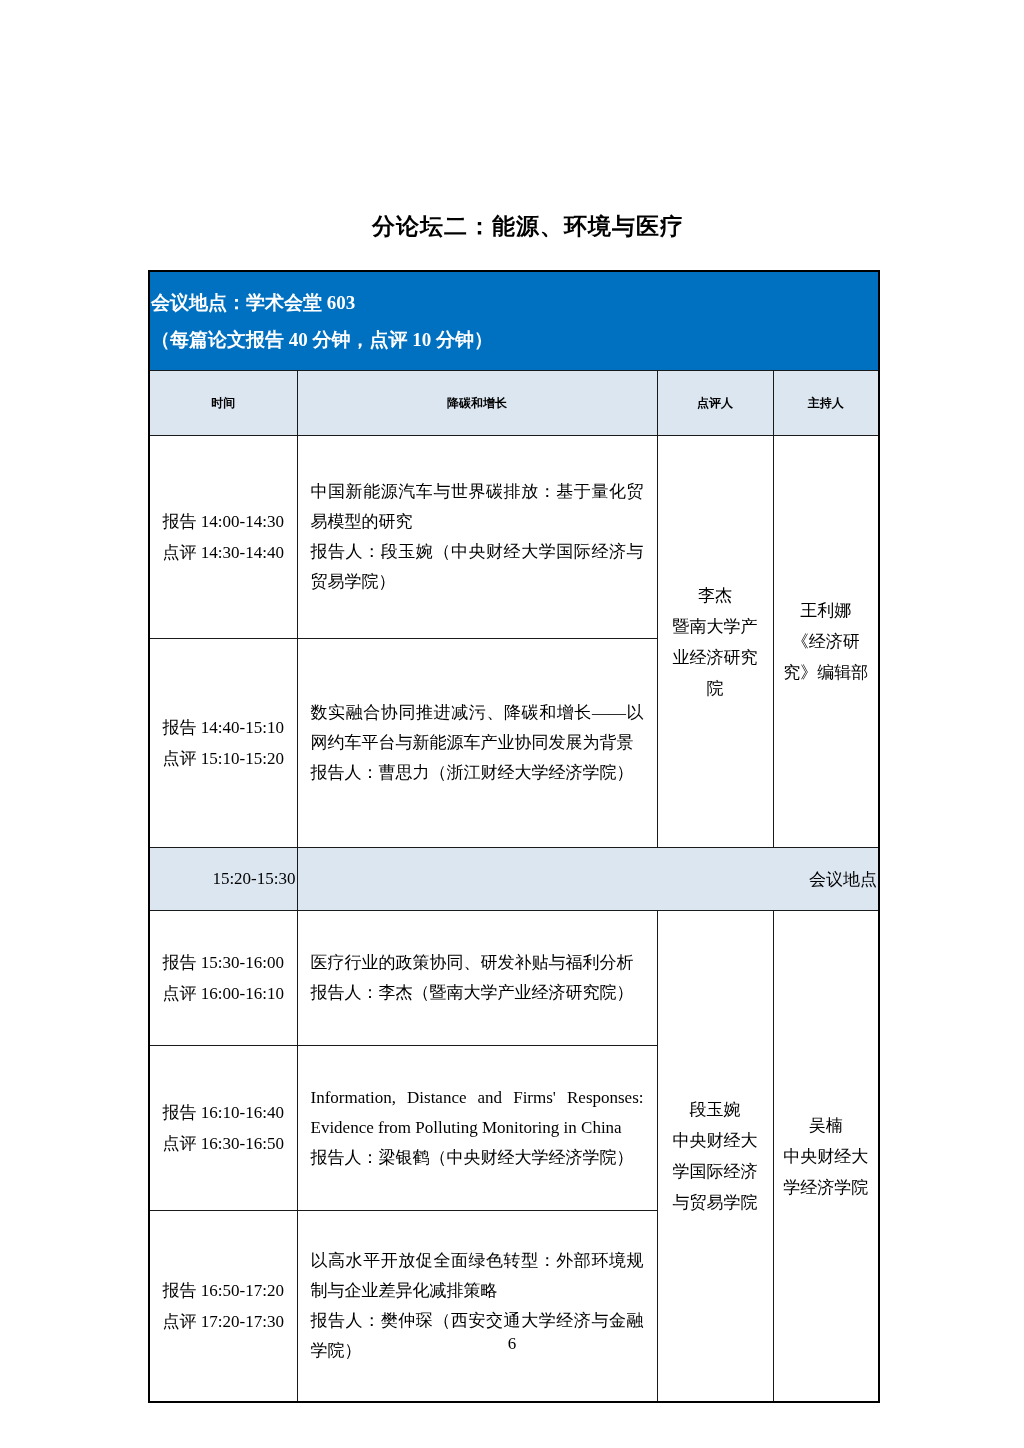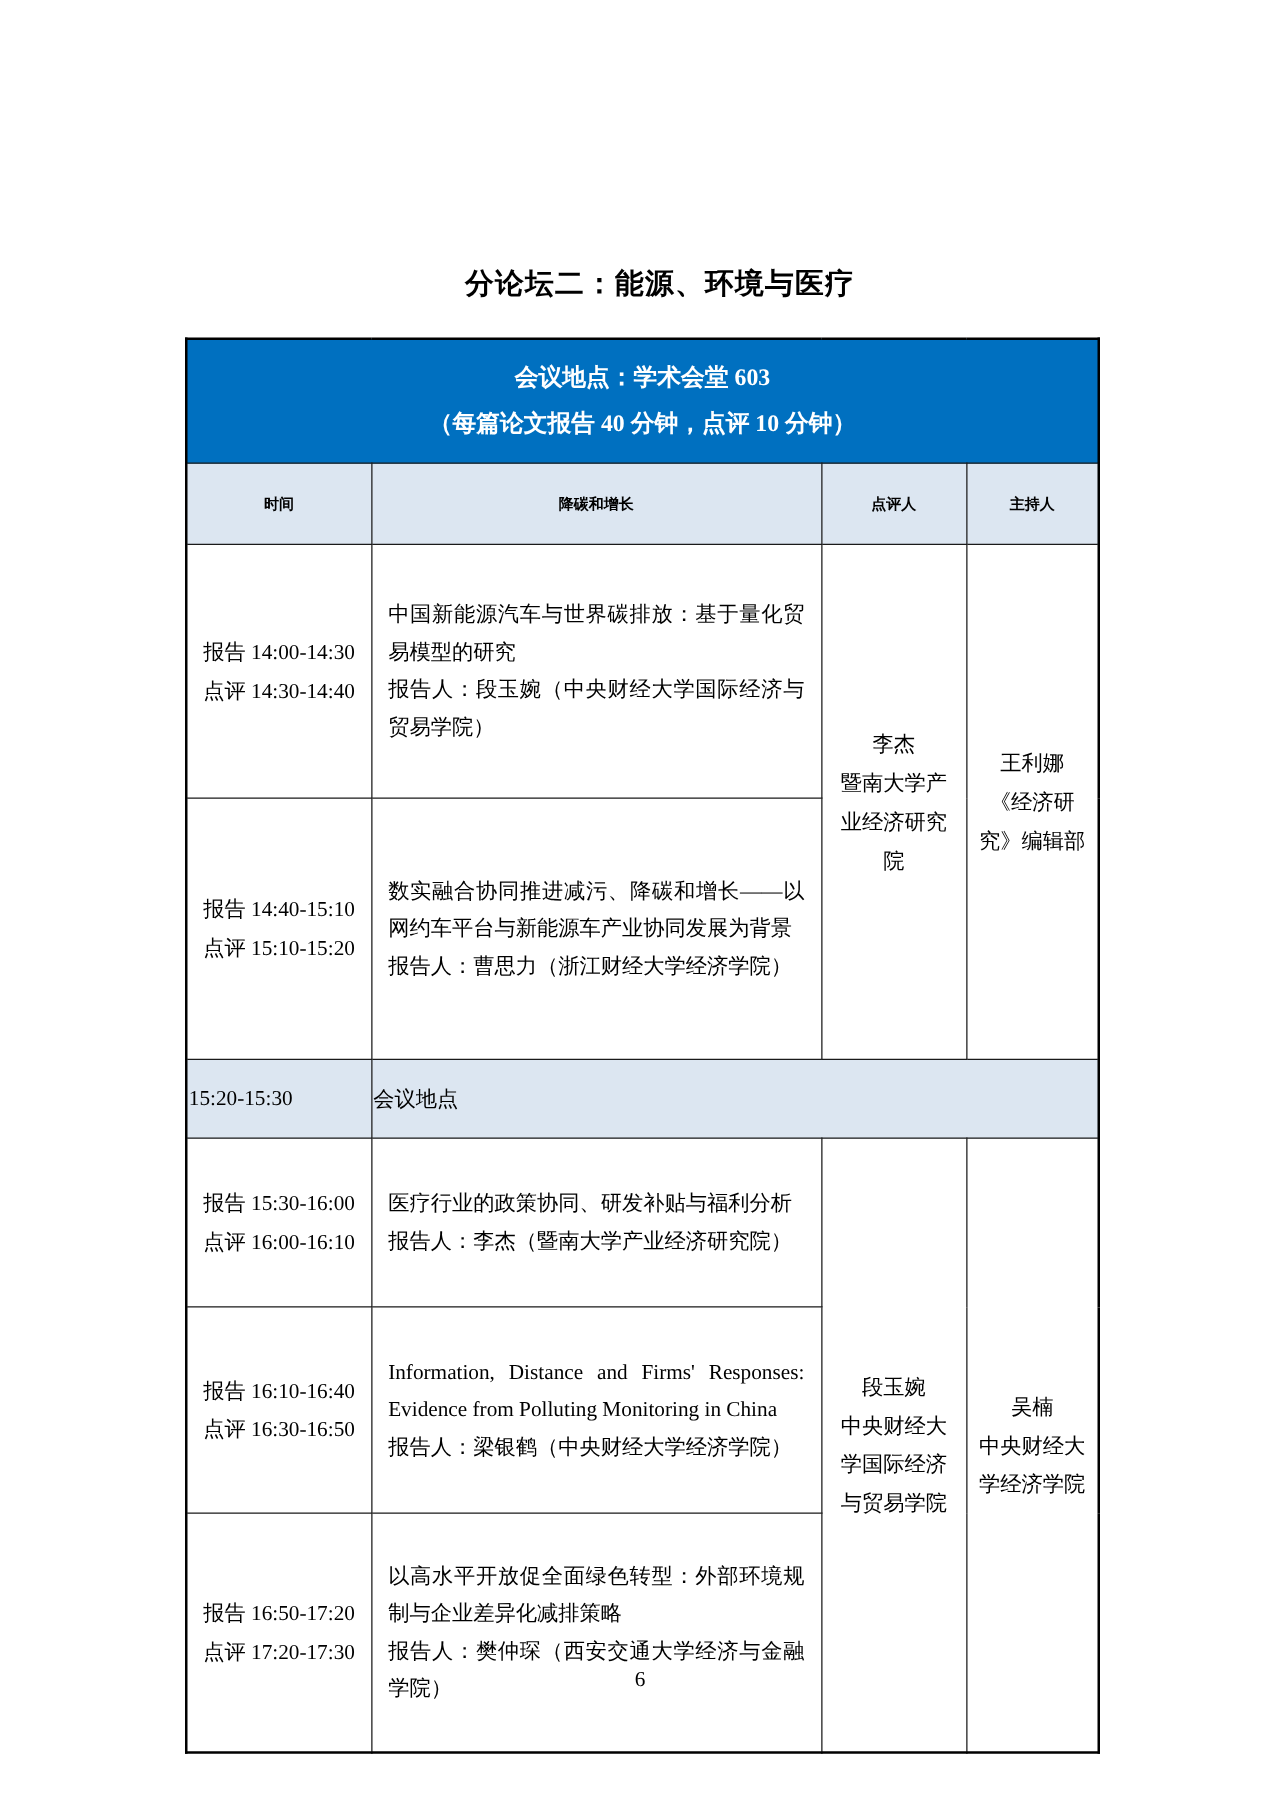--- a/index.html
+++ b/index.html
@@ -36,21 +36,20 @@
     border: 1px solid #1a1a1a;
     vertical-align: middle;
     font-size: 17px;
     word-break: break-word;
   }
   tr.row-location td {
     height: 96px;
     background: #0070C0;
     color: #ffffff;
     font-weight: bold;
-    text-align: center;
     font-size: 19px;
     line-height: 37px;
   }
   tr.row-colheader td {
     height: 62px;
     background: #DCE6F1;
     font-weight: bold;
     text-align: center;
     font-size: 12px;
   }
@@ -66,21 +65,21 @@
     margin-top: 32px;
   }
   td.person-cell {
     text-align: center;
     line-height: 31px;
     padding: 6px 7px;
   }
   tr.row-break td {
     height: 60px;
     background: #DCE6F1;
-    text-align: left;
+    text-align: right;
     font-size: 17px;
   }
   tr.row-s1 td { height: 164px; }
   tr.row-s2 td { height: 170px; }
   tr.row-s3 td { height: 96px; }
   tr.row-s4 td { height: 126px; }
   tr.row-s5 td { height: 152px; }
   .page-number {
     position: absolute;
     top: 1334px;

